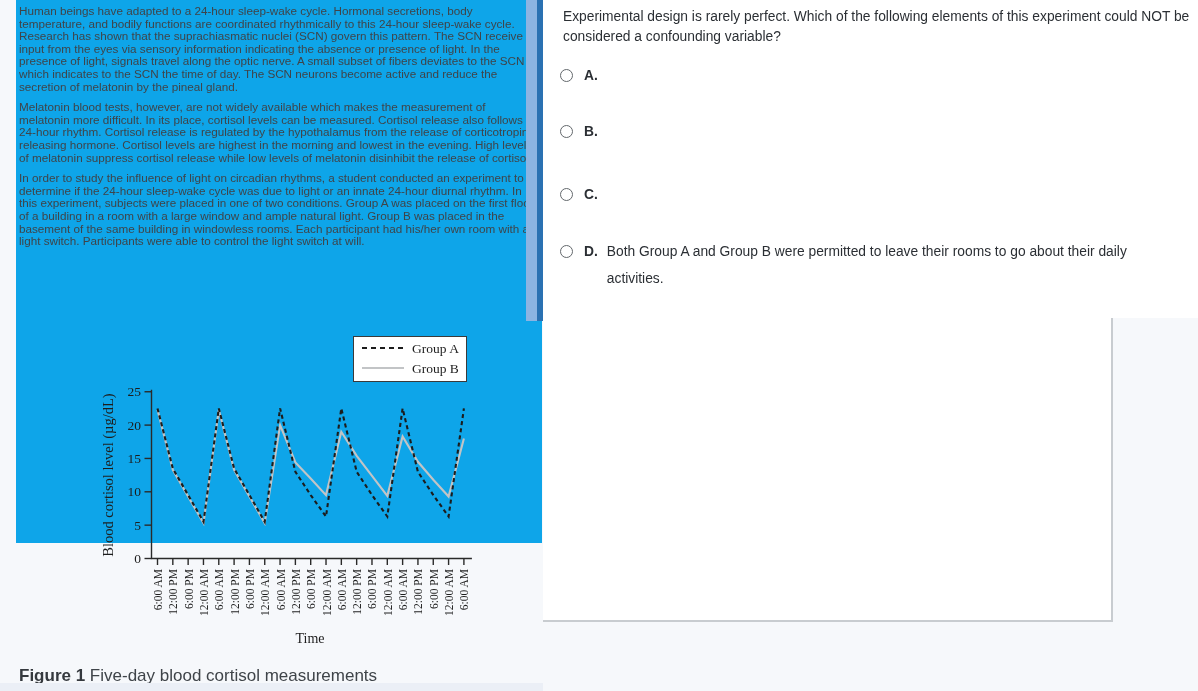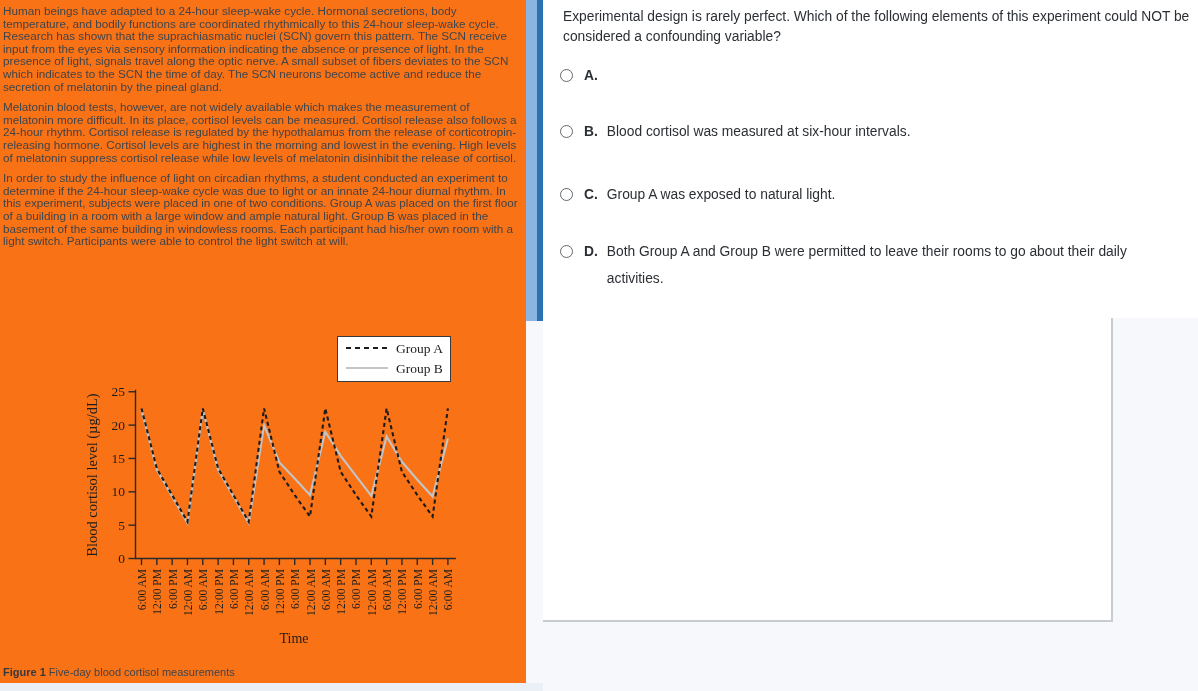--- a/index.html
+++ b/index.html
@@ -5,22 +5,22 @@
   * { margin:0; padding:0; box-sizing:border-box; }
   html,body { width:1198px; height:691px; }
   body {
     position:relative;
     background:#f6f8fb;
     font-family:"Liberation Sans", sans-serif;
     overflow:hidden;
   }
   
   .passage-panel {
-    position:absolute; left:0; top:0; width:526px; height:683px;
-    background:#f97316;
+    position:absolute; left:16px; top:0; width:526px; height:543px;
+    background:#0ea5e9;
   }
   .passage-text {
     position:absolute; left:3px; top:5px; width:516px;
     font-size:11.7px; line-height:12.6px; color:#3f4449;
   }
   .para { margin-bottom:8px; }
   
   .divider {
     position:absolute; left:526px; top:0; width:17px; height:321px;
     background:#8cb4e2; border-right:6px solid #2a71b2;
@@ -47,21 +47,21 @@
   }
   .radio {
     width:13px; height:13px; border:1.5px solid #63686c; border-radius:50%;
     background:#fff; margin:7px 11px 0 0; flex:0 0 13px;
   }
   .opt-letter { font-weight:bold; font-size:13.8px; line-height:27px; color:#2b2f34; margin-right:9px; }
   .opt-text { font-size:13.8px; line-height:27px; color:#2b2f34; max-width:575px; }
   
   .chart-wrap { position:absolute; left:0; top:325px; width:545px; height:363px; }
   .fig-caption {
-    position:absolute; left:3px; top:666px; font-size:11px; color:#3f4449;
+    position:absolute; left:3px; top:666px; font-size:17px; color:#3f4449;
   }
   .fig-caption b { color:#35393e; }
   .bottom-strip-left {
     position:absolute; left:0; top:683px; width:543px; height:8px; background:#ebeff6;
   }
   svg text { font-family:"Liberation Serif","DejaVu Serif",serif; fill:#1d1d1d; }
 </style>
 </head>
 <body>
 
@@ -159,26 +159,24 @@
 <div class="q-content">
   <div class="question-text">Experimental design is rarely perfect. Which of the following elements of this experiment could NOT be considered a confounding variable?</div>
   <div id="options">
       <div class="option-row" style="top: 62px;">
         <span class="radio"></span>
         <span class="opt-letter">A.</span>
       </div>
       <div class="option-row" style="top: 118px;">
         <span class="radio"></span>
         <span class="opt-letter">B.</span>
-        <span class="opt-text">Blood cortisol was measured at six-hour intervals.</span>
       </div>
       <div class="option-row" style="top: 181px;">
         <span class="radio"></span>
         <span class="opt-letter">C.</span>
-        <span class="opt-text">Group A was exposed to natural light.</span>
       </div>
       <div class="option-row" style="top: 238px;">
         <span class="radio"></span>
         <span class="opt-letter">D.</span>
         <span class="opt-text">Both Group A and Group B were permitted to leave their rooms to go about their daily activities.</span>
       </div>
     </div>
 </div>
 
 </body></html>

